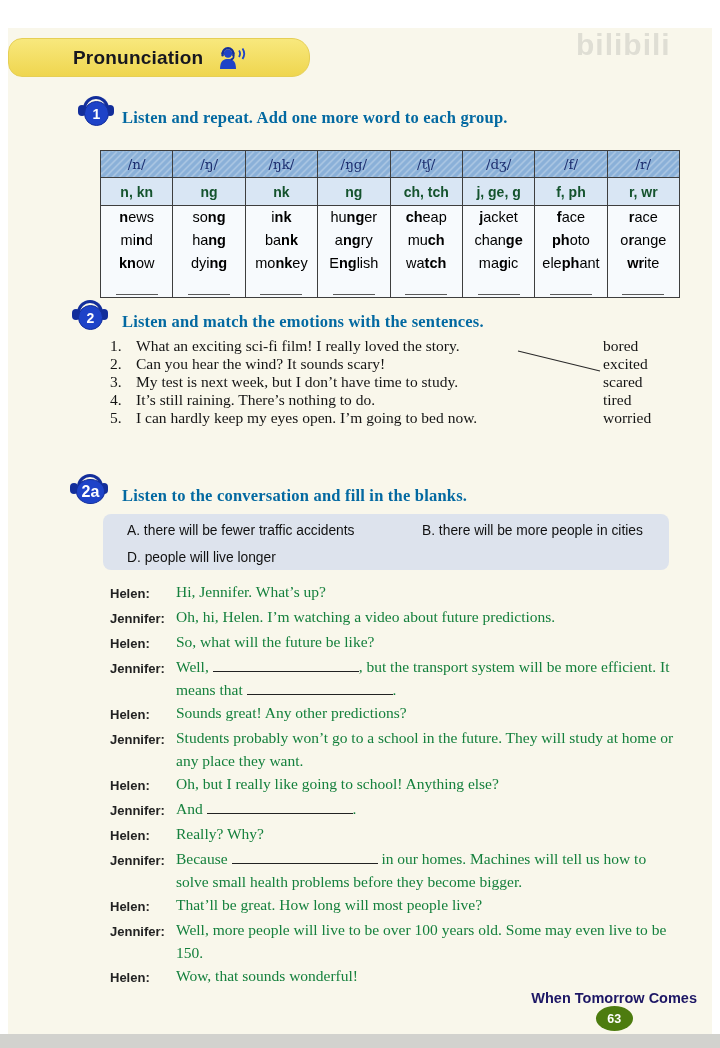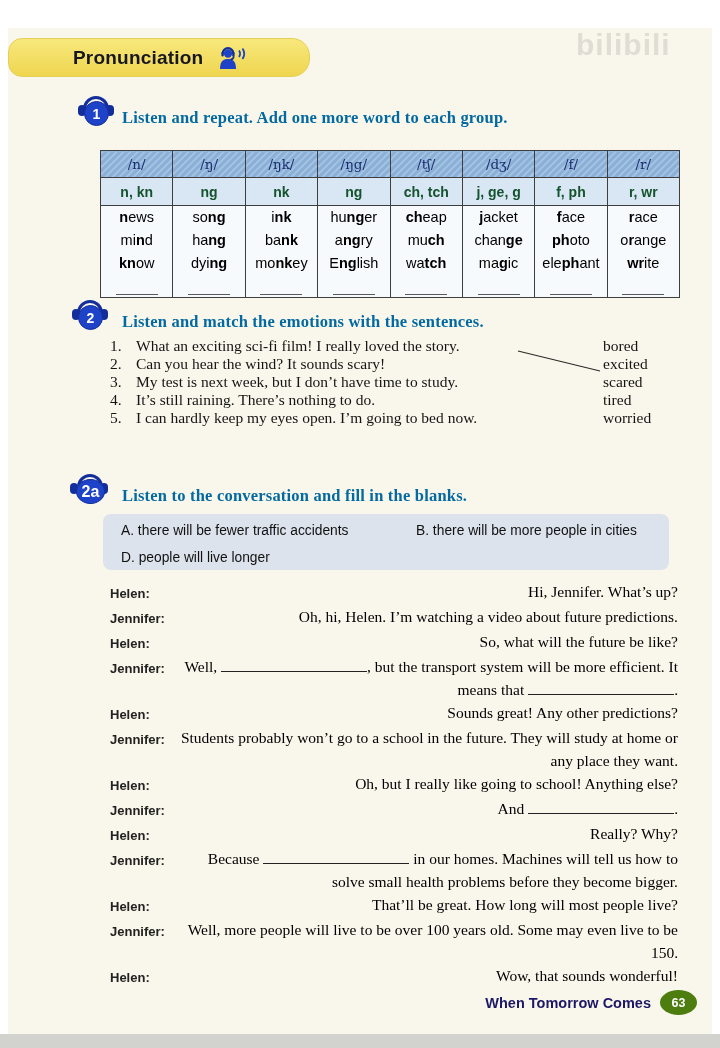--- a/index.html
+++ b/index.html
@@ -63,33 +63,33 @@
   .sentences{position:absolute;left:102px;top:309px;width:480px;}
   .sent-row{display:flex;line-height:23.5px;font:15.5px "Liberation Serif",serif;color:#141414;}
   .sent-num{width:26px;flex-shrink:0;}
   .emotions{position:absolute;left:595px;top:309px;line-height:23.5px;
     font:15.5px "Liberation Serif",serif;color:#141414;}
   .match-svg{position:absolute;left:500px;top:315px;}
   
   .options-box{
     position:absolute;left:95px;top:486px;width:566px;height:56px;
     background:#dde3ed;border-radius:8px;box-sizing:border-box;
-    padding:9px 0 0 18px;
+    padding:9px 0 0 24px;
     display:grid;grid-template-columns:295px 1fr;row-gap:7px;
   }
   .option{font:13.8px "Liberation Sans",sans-serif;color:#111;white-space:nowrap;}
   
   .dialogue{position:absolute;left:102px;top:552px;width:572px;}
   .dlg-row{display:flex;}
   .dlg-speaker{width:66px;flex-shrink:0;font:bold 13px "Liberation Sans",sans-serif;
     color:#222;line-height:23px;padding-top:2px;}
-  .dlg-text{width:502px;font:15.5px "Liberation Serif",serif;color:#000000;line-height:23px;text-align:right;}
+  .dlg-text{width:502px;font:15.5px "Liberation Serif",serif;color:#15803d;line-height:23px;}
   .blank{display:inline-block;width:146px;height:13px;border-bottom:1.3px solid #222;}
   
-  .footer{position:absolute;top:962px;right:15px;display:flex;align-items:center;gap:9px;}
+  .footer{position:absolute;top:962px;right:15px;display:flex;align-items:center;flex-direction:column;}
   .footer-unit{font:bold 14.5px "Liberation Sans",sans-serif;color:#1d1765;}
   .page-badge{min-width:37px;height:25px;border-radius:50%;background:#4d7c0f;color:#fff;
     font:bold 12.5px "Liberation Sans",sans-serif;display:flex;align-items:center;justify-content:center;}
   .bottom-strip{position:absolute;left:0;top:1034px;width:720px;height:14px;background:#d2d2ce;}
 </style>
 </head>
 <body>
 
 <div class="page">
 

